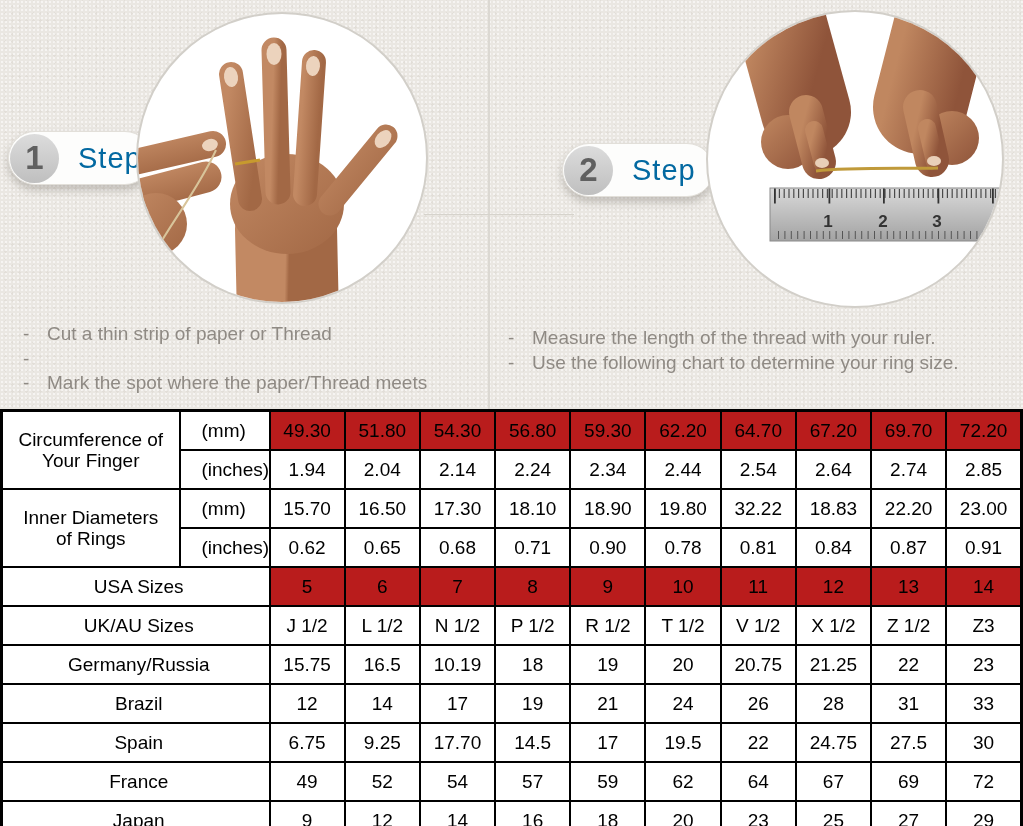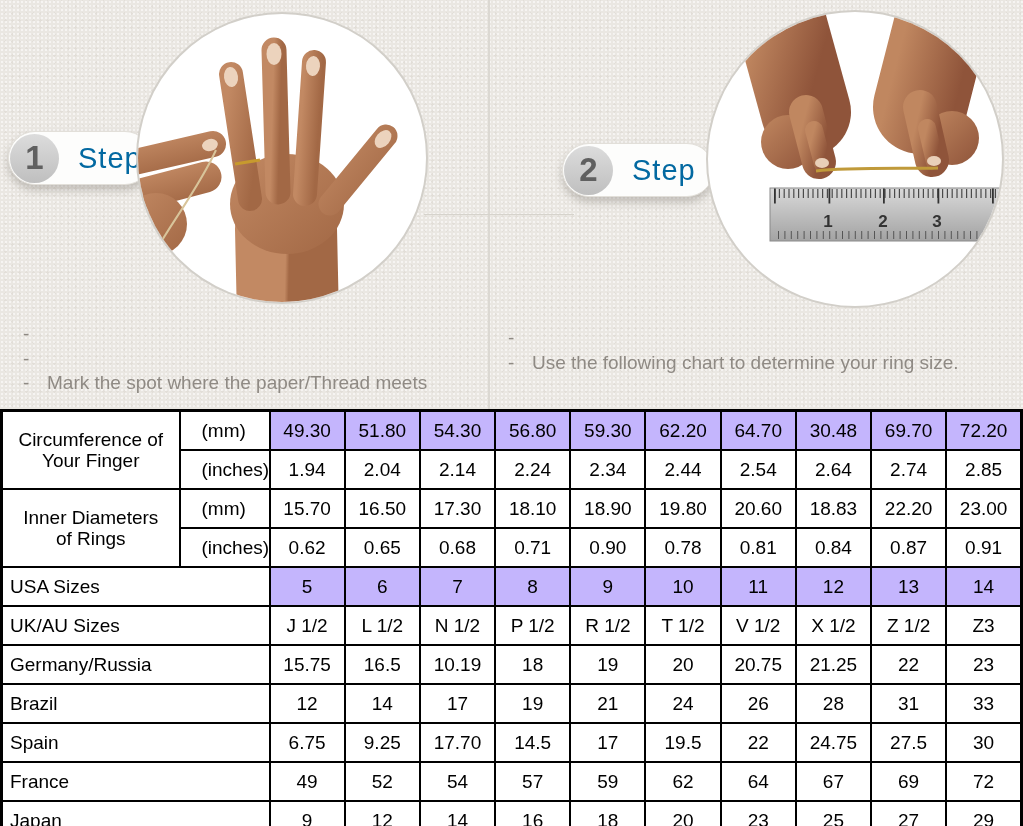--- a/index.html
+++ b/index.html
@@ -53,23 +53,23 @@
   
   .size-table{
     position:absolute;left:0;top:409px;width:1023px;height:417px;
     border-collapse:collapse;background:#ffffff;table-layout:fixed;
     color:#000;font-size:19px;
   }
   .size-table{border:3px solid #000;}
   .size-table td{border:2px solid #000;height:35px;vertical-align:middle;overflow:hidden;white-space:nowrap;}
   td.group-label{text-align:center;white-space:normal;line-height:1.12;padding:0 10px;}
   td.unit{text-align:left;padding-left:21px;}
-  td.row-label{text-align:left;padding-left:7px;}
+  td.row-label{text-align:center;padding-left:7px;}
   td.val{text-align:center;}
-  td.shaded{background:#c4b5fd;}
+  td.shaded{background:#b91c1c;}
 </style>
 </head>
 <body>
 
 <div class="page">
 
   <div class="top">
     <div class="divider-v"></div>
     <div class="rule-line"></div>
 
@@ -107,20 +107,21 @@
         <g>
           <line x1="97" y1="150" x2="122" y2="146" stroke="#c79a2e" stroke-width="3"></line>
           <path d="M78,136 C60,176 30,212 8,254" stroke="#d8c49a" stroke-width="2" fill="none"></path>
         </g>
       </svg>
     </div>
 
     <div class="instructions i1">
         <div class="instruction-line">
           <span class="dash">-</span>
+          <span>Cut a thin strip of paper or Thread</span>
         </div>
         <div class="instruction-line">
           <span class="dash">-</span>
         </div>
         <div class="instruction-line">
           <span class="dash">-</span>
           <span>Mark the spot where the paper/Thread meets</span>
         </div>
       </div>
 
@@ -164,20 +165,21 @@
           <text x="120" y="215" font-size="17" font-weight="bold" fill="#333" text-anchor="middle">1</text>
           <text x="175" y="215" font-size="17" font-weight="bold" fill="#333" text-anchor="middle">2</text>
           <text x="229" y="215" font-size="17" font-weight="bold" fill="#333" text-anchor="middle">3</text>
         </g>
       </svg>
     </div>
 
     <div class="instructions i2">
         <div class="instruction-line">
           <span class="dash">-</span>
+          <span>Measure the length of the thread with your ruler.</span>
         </div>
         <div class="instruction-line">
           <span class="dash">-</span>
           <span>Use the following chart to determine your ring size.</span>
         </div>
       </div>
   </div>
 
   <table class="size-table">
     <colgroup>
@@ -198,21 +200,21 @@
         <tr>
           <td class="group-label" rowspan="2">Circumference of Your Finger</td>
           <td class="unit">(mm)</td>
           <td class="val shaded">49.30</td>
           <td class="val shaded">51.80</td>
           <td class="val shaded">54.30</td>
           <td class="val shaded">56.80</td>
           <td class="val shaded">59.30</td>
           <td class="val shaded">62.20</td>
           <td class="val shaded">64.70</td>
-          <td class="val shaded">30.48</td>
+          <td class="val shaded">67.20</td>
           <td class="val shaded">69.70</td>
           <td class="val shaded">72.20</td>
         </tr>
         <tr>
           <td class="unit">(inches)</td>
           <td class="val">1.94</td>
           <td class="val">2.04</td>
           <td class="val">2.14</td>
           <td class="val">2.24</td>
           <td class="val">2.34</td>
@@ -224,21 +226,21 @@
         </tr>
         <tr>
           <td class="group-label" rowspan="2">Inner Diameters of Rings</td>
           <td class="unit">(mm)</td>
           <td class="val">15.70</td>
           <td class="val">16.50</td>
           <td class="val">17.30</td>
           <td class="val">18.10</td>
           <td class="val">18.90</td>
           <td class="val">19.80</td>
-          <td class="val">20.60</td>
+          <td class="val">32.22</td>
           <td class="val">18.83</td>
           <td class="val">22.20</td>
           <td class="val">23.00</td>
         </tr>
         <tr>
           <td class="unit">(inches)</td>
           <td class="val">0.62</td>
           <td class="val">0.65</td>
           <td class="val">0.68</td>
           <td class="val">0.71</td>

